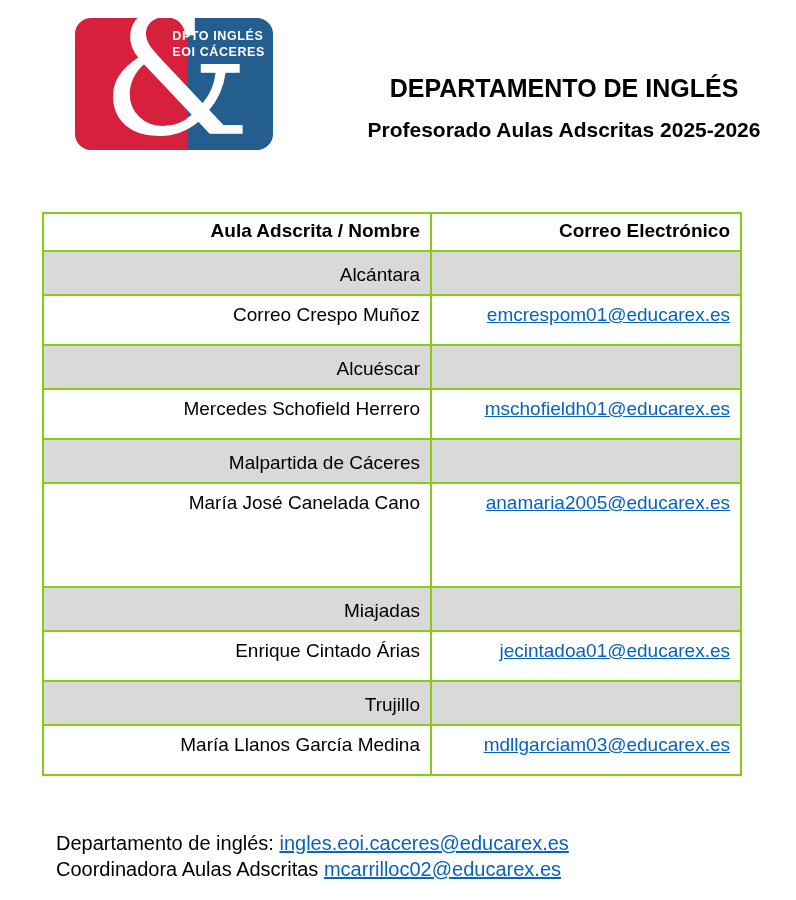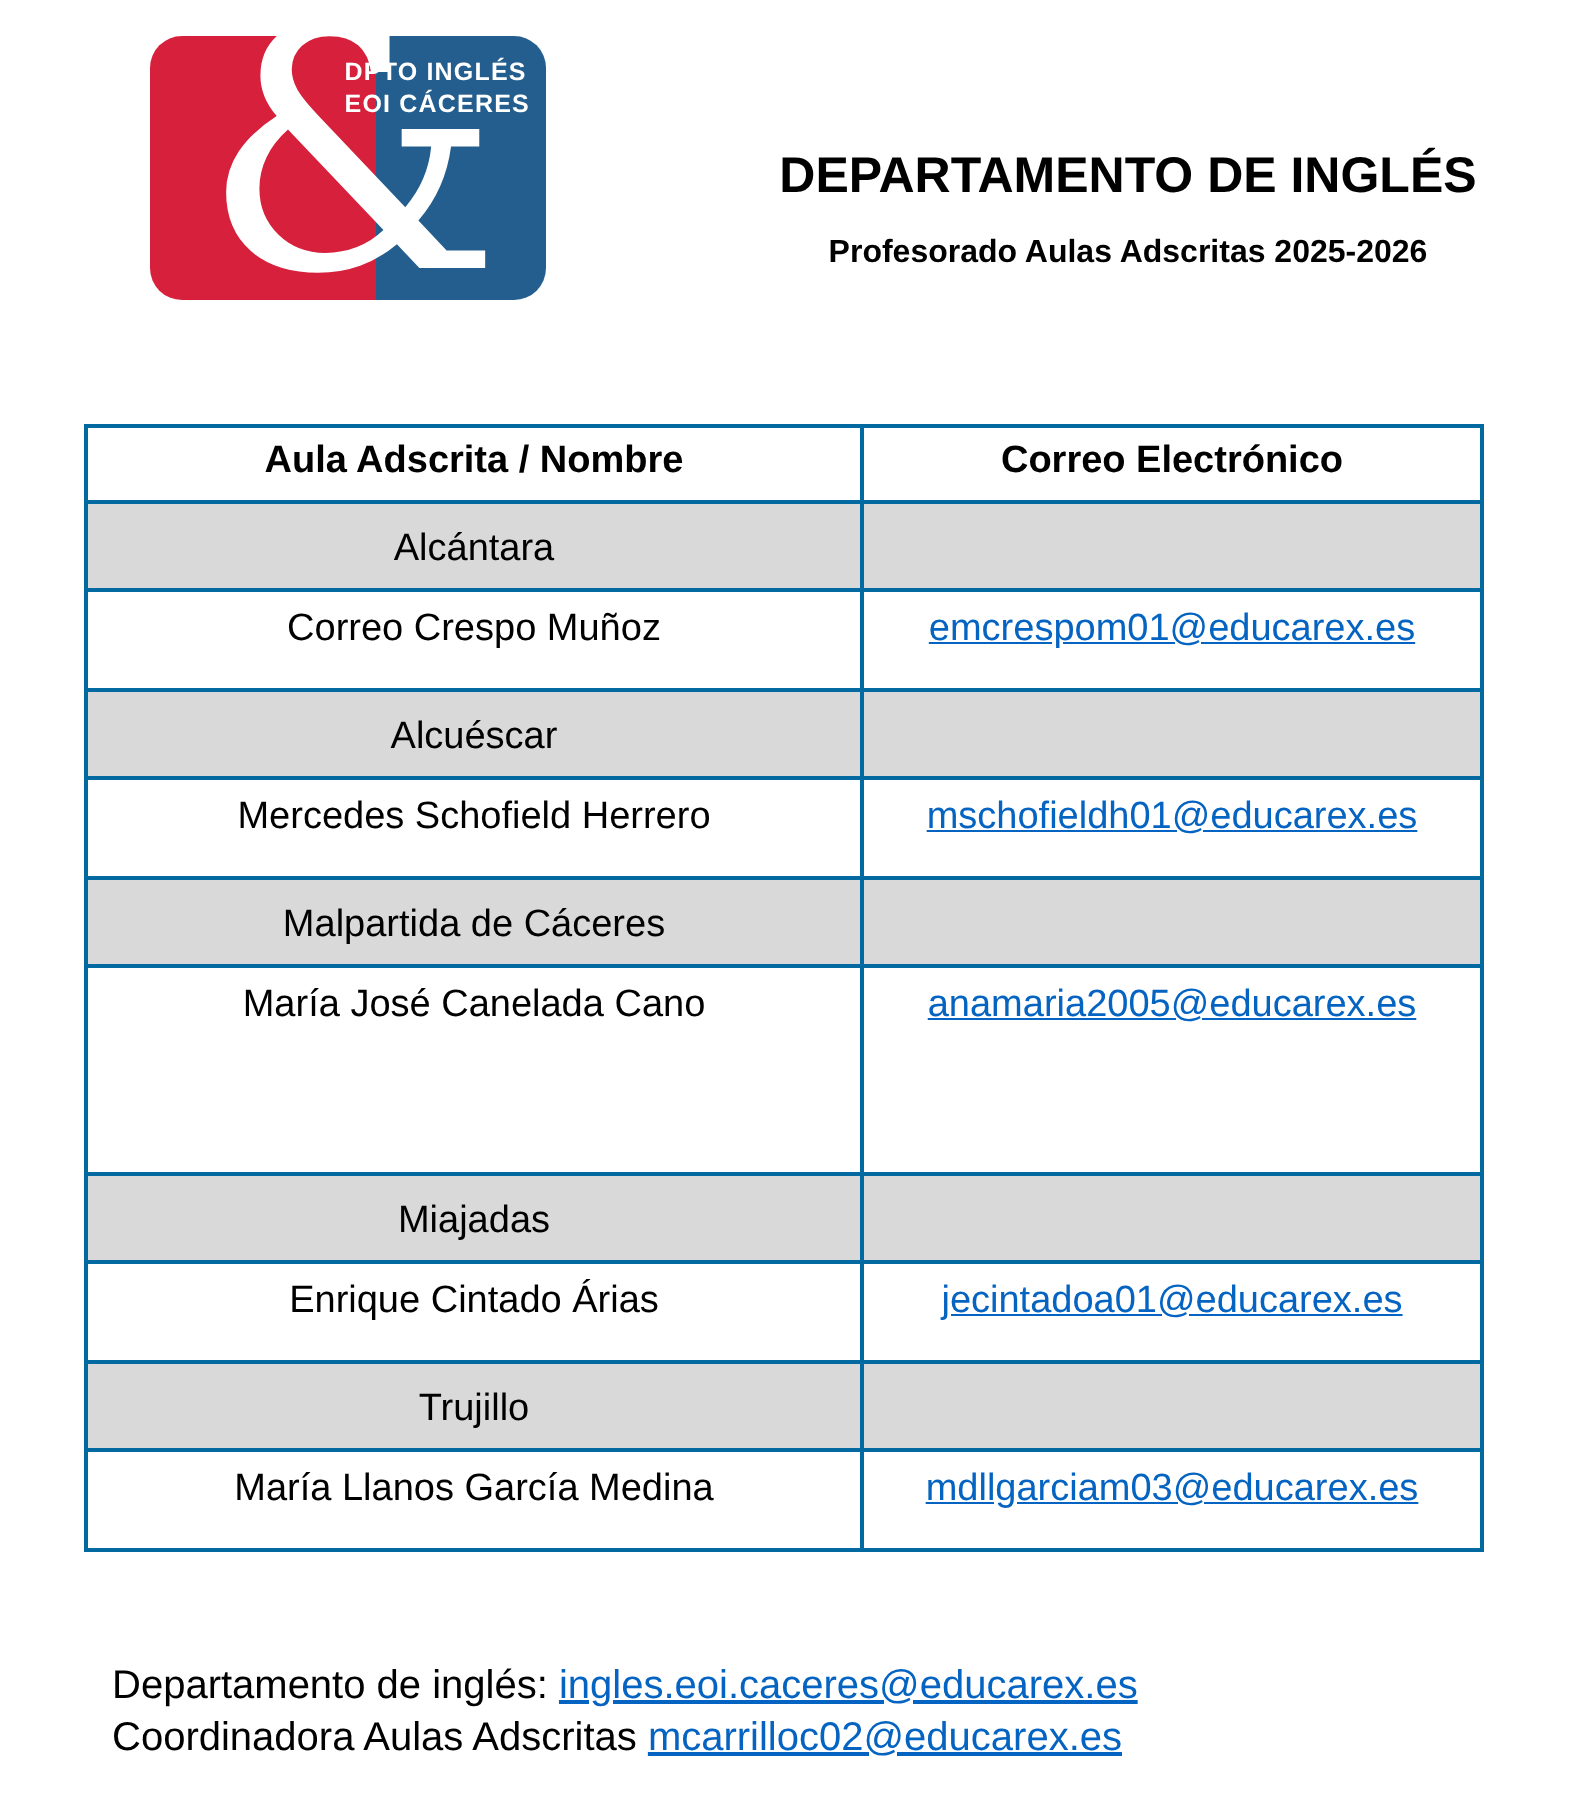--- a/index.html
+++ b/index.html
@@ -53,33 +53,33 @@
   .titles {
     position: absolute;
     left: 336px; top: 30px;
     width: 456px;
     text-align: center;
     font-weight: bold;
     margin-top: 44px;
   }
   .title-1 { font-size: 25px; margin-bottom: 15px; }
   .title-2 { font-size: 23px; margin-bottom: 16px; }
-  .title-3 { font-size: 16px; }
+  .title-3 { font-size: 21px; }
   
   table.contacts {
     position: absolute;
     left: 42px; top: 212px;
     width: 698px;
     border-collapse: collapse;
     table-layout: fixed;
   }
   .contacts th, .contacts td {
-    border: 2px solid #0369a1;
+    border: 2px solid #84cc16;
     font-size: 19px;
-    text-align: center;
+    text-align: right;
     vertical-align: top;
     padding: 8px 10px;
     overflow: hidden;
   }
   .contacts col.c1 { width: 388px; }
   .contacts col.c2 { width: 310px; }
   .contacts th {
     height: 36px;
     font-weight: bold;
     background: #ffffff;

